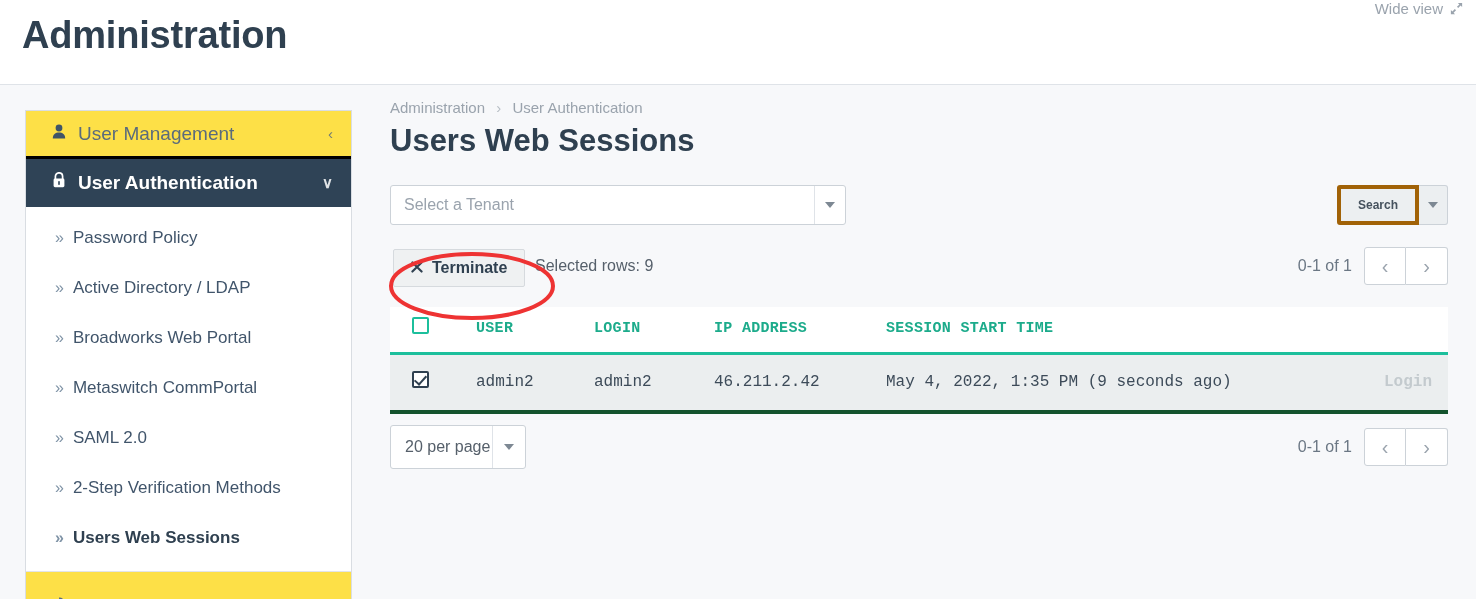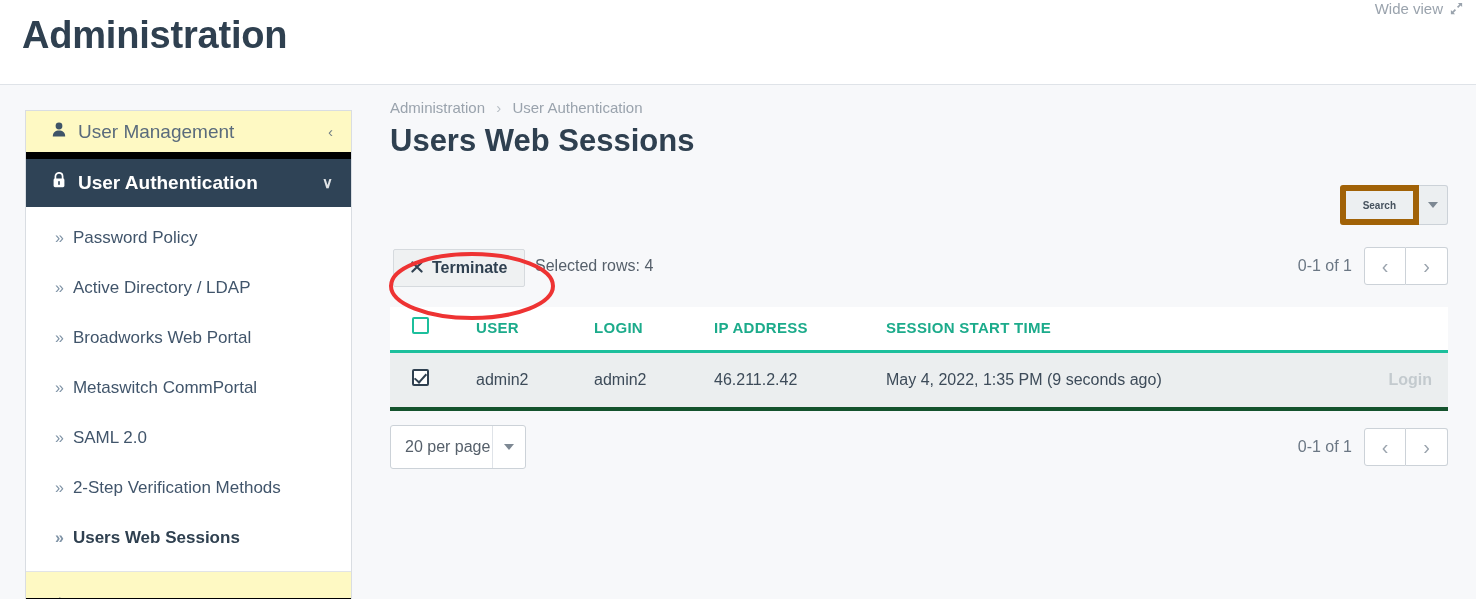--- a/index.html
+++ b/index.html
@@ -70,22 +70,22 @@
     overflow: hidden;
     height: 493px;
   }
   .side-group-head {
     height: 48px;
     display: flex;
     align-items: center;
     padding: 0 18px 0 22px;
     font-size: 19px;
     color: #5a6b7c;
-    background: #fef9c3;
-    border-bottom: 7px solid #000000;
+    background: #fde047;
+    border-bottom: 3px solid #000000;
     box-sizing: border-box;
     cursor: pointer;
   }
   .side-group-head.active {
     background: #2f4356;
     color: #ffffff;
     font-weight: bold;
     border-bottom: 1px solid #2f4356;
   }
   .side-group-head .gicon {
@@ -219,24 +219,24 @@
   }
   .search-field::placeholder { color: #9aa3ad; }
   .search-btn-group {
     position: absolute;
     right: 0;
     top: 0;
     display: flex;
     height: 40px;
   }
   .search-btn {
-    border: 6px solid #a16207;
+    border: 4px solid #a16207;
     background: #eceff1;
     border-radius: 3px 0 0 3px;
-    font-size: 10px;
+    font-size: 12px;
     font-weight: bold;
     color: #46525e;
     padding: 0 17px;
     cursor: pointer;
     font-family: "Liberation Sans", sans-serif;
   }
   .search-caret-btn {
     border: 1px solid #ccd2d8;
     border-left: none;
     background: #eceff1;
@@ -310,20 +310,21 @@
   .table-wrap {
     position: absolute;
     left: 0;
     top: 222px;
     right: 28px;
   }
   table.grid {
     width: 100%;
     border-collapse: collapse;
     table-layout: fixed;
+    font-family: Liberation Mono, monospace;
   }
   table.grid thead th {
     text-align: left;
     font-size: 15px;
     font-weight: bold;
     color: #1cab8b;
     letter-spacing: .3px;
     padding: 10px 0 13px 0;
     border-bottom: 3px solid #1cbf9c;
     background: #ffffff;
@@ -509,38 +510,44 @@
 
     <div class="breadcrumb">
       <span class="crumb">Administration</span>
       <span class="sep">›</span>
       <span class="crumb">User Authentication</span>
     </div>
 
     <div class="title">Users Web Sessions</div>
 
     <div class="filter-row">
+      <div class="tenant-select">
+        <span class="ph">Select a Tenant</span>
+        <span class="caret-box">
+            <i class="caret-dn"></i>
+          </span>
+      </div>
       <div class="search-btn-group">
         <button class="search-btn">Search</button>
         <div class="search-caret-btn">
           <i class="caret-dn"></i>
         </div>
       </div>
     </div>
 
     <div class="action-row">
       <button class="terminate-btn">
         <span>
           <svg width="12" height="12" viewBox="0 0 12 12">
             <path d="M1.4 1.4 L10.6 10.6 M10.6 1.4 L1.4 10.6" stroke="#2f4050" stroke-width="2.1" stroke-linecap="round"></path>
           </svg>
         </span>
         <span>Terminate</span>
       </button>
-      <div class="selected-rows">Selected rows: 4</div>
+      <div class="selected-rows">Selected rows: 9</div>
       <div class="pager">
         <span class="pager-count">0-1 of 1</span>
         <span class="pager-btns">
           <button class="pg-btn left">‹</button>
           <button class="pg-btn right">›</button>
         </span>
       </div>
     </div>
 
     <div class="table-wrap">

